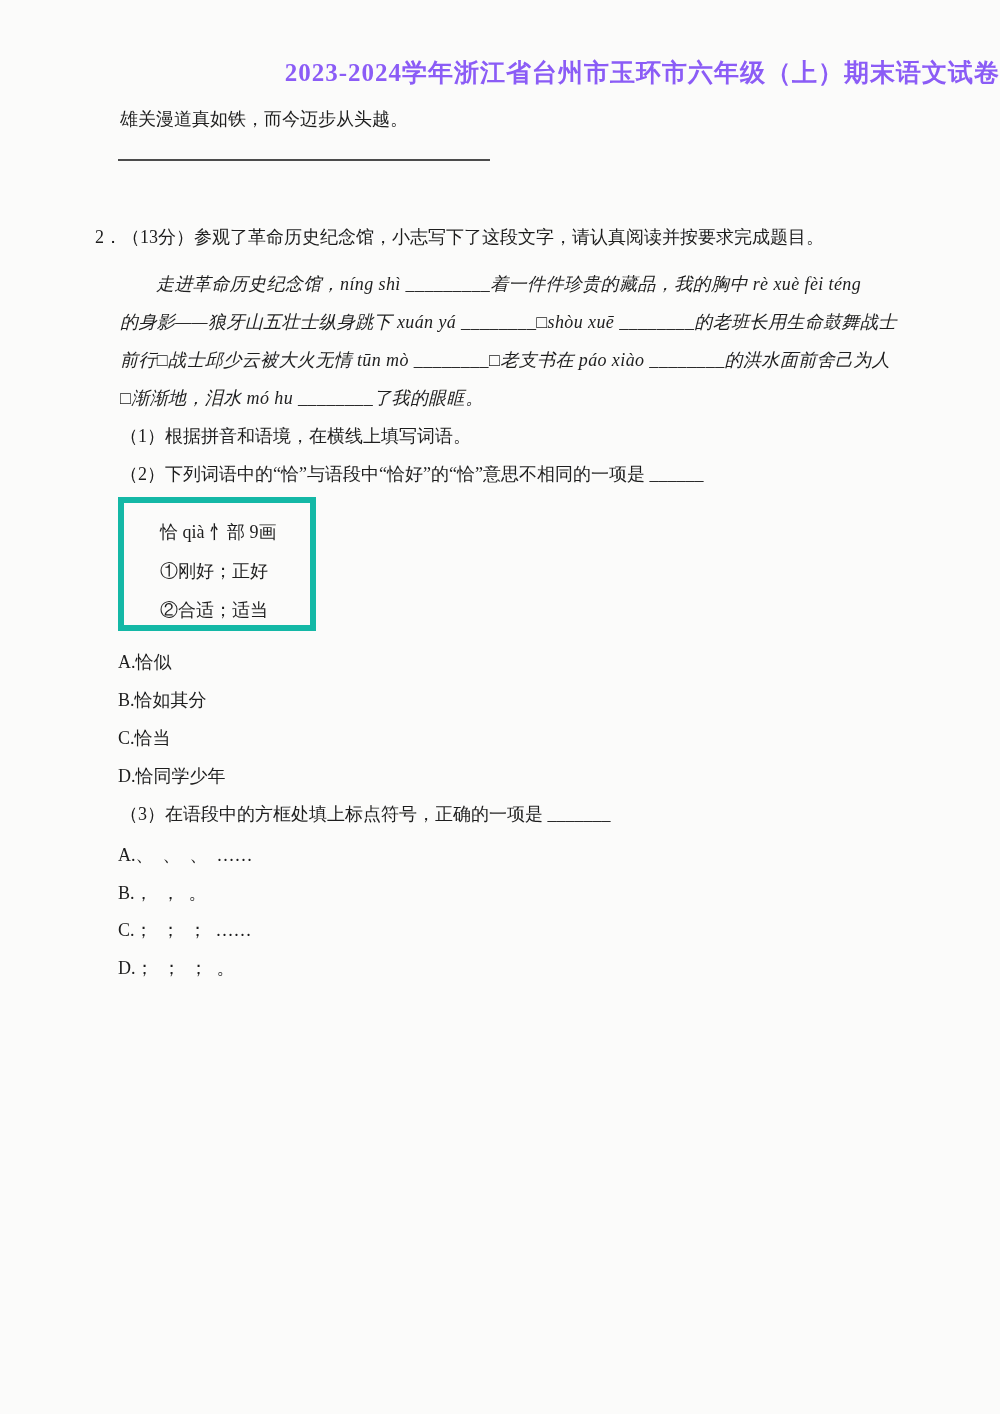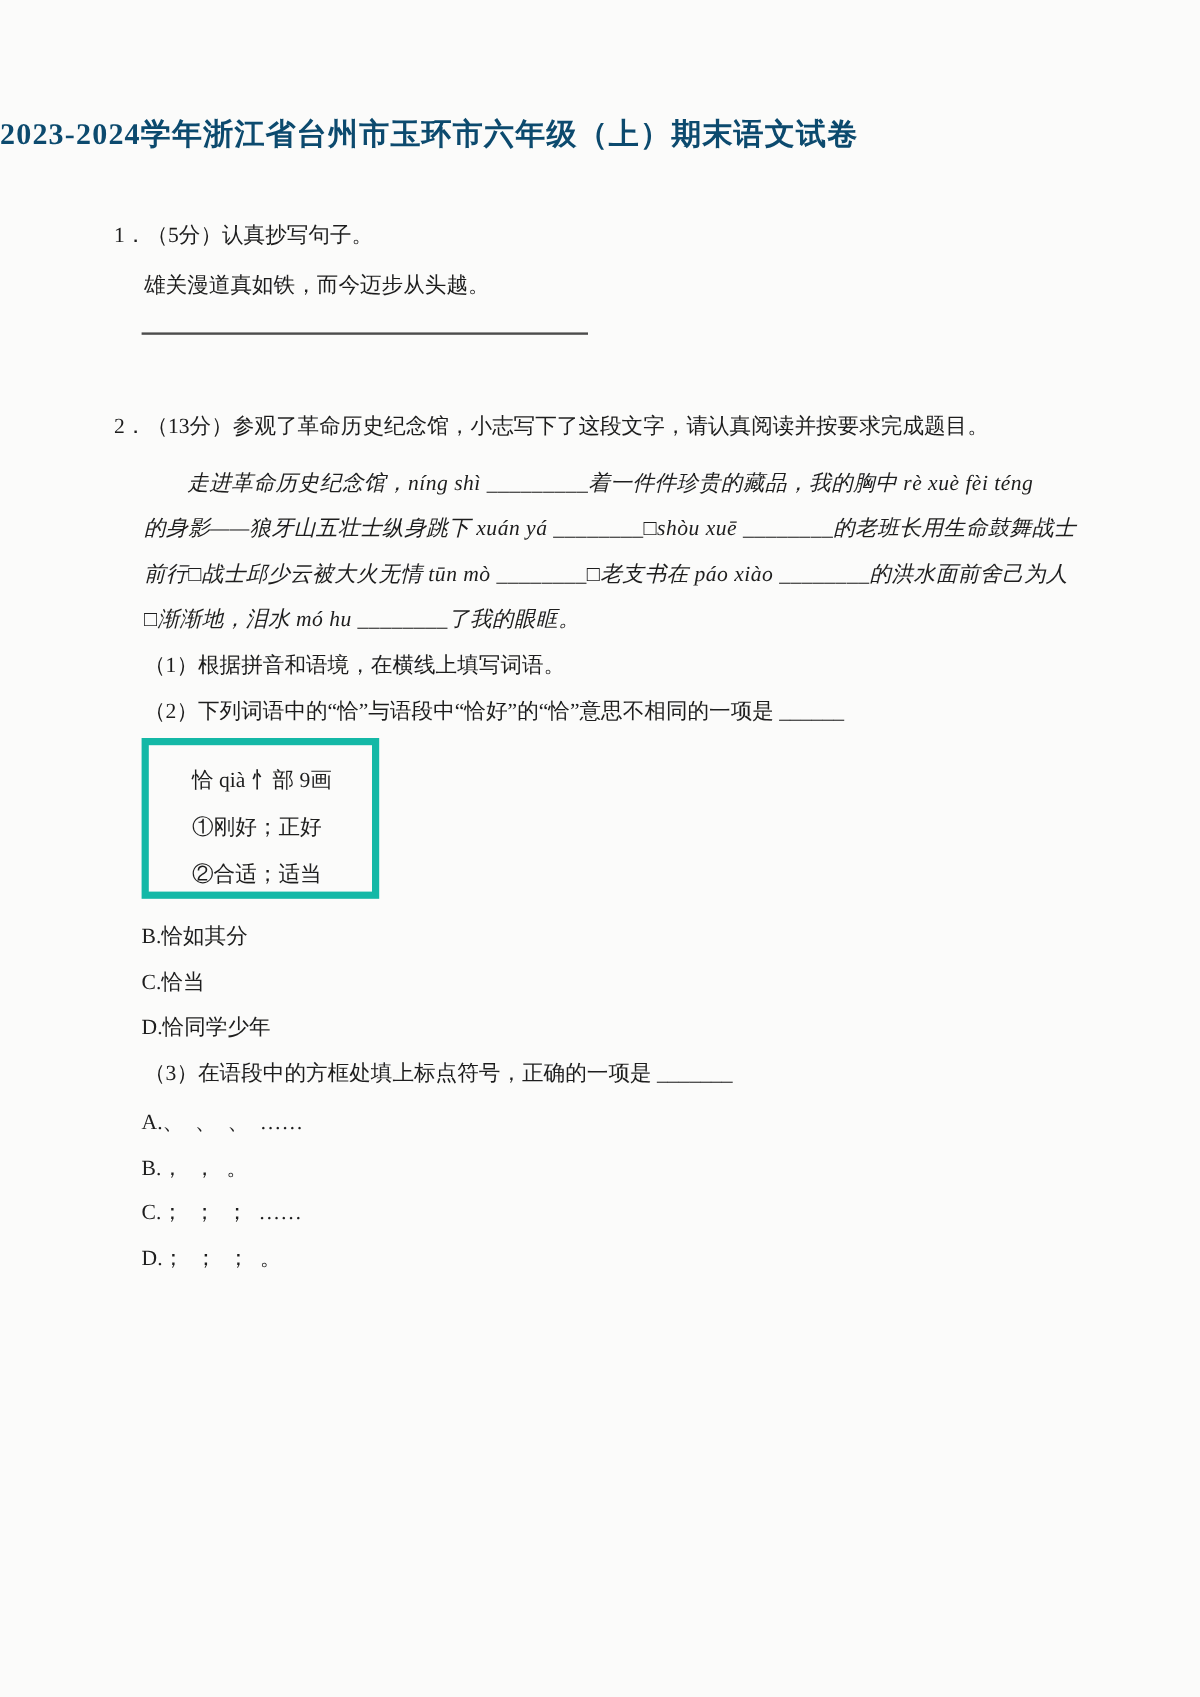--- a/index.html
+++ b/index.html
@@ -10,25 +10,25 @@
     color: #1d1d1d;
   }
   .page {
     position: relative;
     width: 1000px;
     height: 1414px;
     background: #fbfbfa;
     overflow: hidden;
   }
   .title {
-    margin-top: 96px;
-    text-align: left;
+    margin-top: 56px;
+    text-align: right;
     font-size: 25px;
     font-weight: bold;
-    color: #0c4a6e;
+    color: #8b5cf6;
     letter-spacing: 1px;
     line-height: 34px;
     white-space: pre;
   }
   .q-header {
     margin: 0 0 0 95px;
     font-size: 18px;
     line-height: 24px;
     white-space: pre;
   }
@@ -84,21 +84,20 @@
   .opt-punct { line-height: 37.5px; }
   .q3-header { margin-top: 44px; }
 </style>
 </head>
 <body>
 
 <div class="page">
 
   <div class="title">2023-2024学年浙江省台州市玉环市六年级（上）期末语文试卷</div>
 
-  <div class="q-header q1-header">1．（5分）认真抄写句子。</div>
   <div class="q1-sentence">雄关漫道真如铁，而今迈步从头越。</div>
   <div class="answer-line"></div>
 
   <div class="q-header q2-header">2．（13分）参观了革命历史纪念馆，小志写下了这段文字，请认真阅读并按要求完成题目。</div>
 
   <div class="passage">
     <div class="passage-line first">走进革命历史纪念馆，níng shì _________着一件件珍贵的藏品，我的胸中 rè xuè fèi téng</div>
     <div class="passage-line">的身影——狼牙山五壮士纵身跳下 xuán yá ________□shòu xuē ________的老班长用生命鼓舞战士</div>
     <div class="passage-line">前行□战士邱少云被大火无情 tūn mò ________□老支书在 páo xiào ________的洪水面前舍己为人</div>
     <div class="passage-line">□渐渐地，泪水 mó hu ________了我的眼眶。</div>
@@ -107,20 +106,21 @@
   <div class="subq">（1）根据拼音和语境，在横线上填写词语。</div>
   <div class="subq">（2）下列词语中的“恰”与语段中“恰好”的“恰”意思不相同的一项是 ______</div>
 
   <div class="dict-box">
     <div class="dict-line">恰 qià 忄部 9画</div>
     <div class="dict-line">①刚好；正好</div>
     <div class="dict-line">②合适；适当</div>
   </div>
 
   <div class="opt-list">
+    <div class="opt">A.恰似</div>
     <div class="opt">B.恰如其分</div>
     <div class="opt">C.恰当</div>
     <div class="opt">D.恰同学少年</div>
   </div>
 
   <div class="subq">（3）在语段中的方框处填上标点符号，正确的一项是 _______</div>
 
   <div class="opt-list opt-list-punct">
     <div class="opt opt-punct">A.、  、  、  ……</div>
     <div class="opt opt-punct">B.，  ，  。</div>

